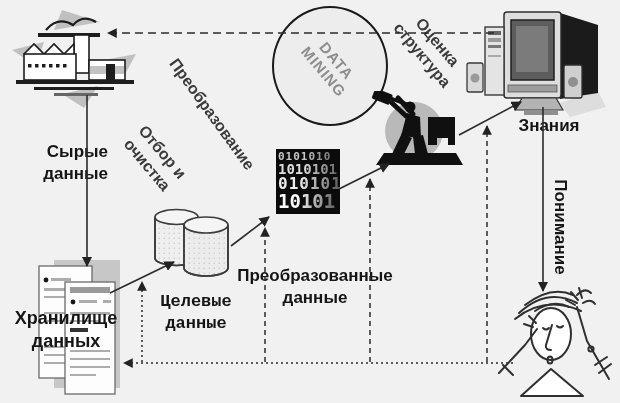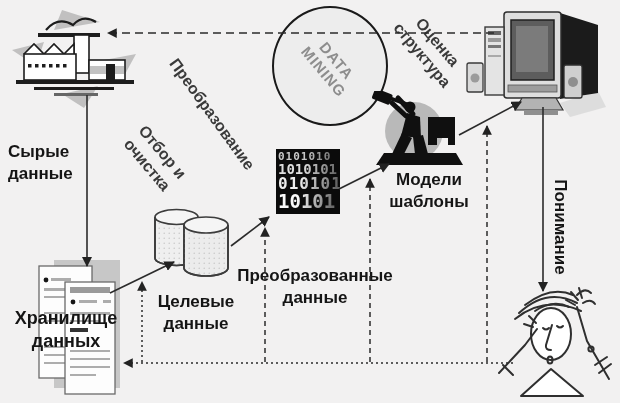--- a/index.html
+++ b/index.html
@@ -1,18 +1,18 @@
 <!DOCTYPE html>
 <html><head>
 <meta charset="utf-8">
 <style>
   html,body{margin:0;padding:0;}
   .stage{position:relative;width:620px;height:403px;background:#f2f1f1;overflow:hidden;
          font-family:"Liberation Sans",sans-serif;}
-  .lbl{position:absolute;font-weight:700;color:#151515;white-space:pre-line;line-height:1.28;}
+  .lbl{position:absolute;font-weight:700;color:#151515;white-space:pre-line;line-height:1.28;text-align:right;}
   .ctr{text-align:center;}
   .rot{transform-origin:center center;}
   .icon{position:absolute;z-index:10;}
   .lbl{z-index:20;}
   
   .dm-circle{position:absolute;left:272px;top:6px;width:112px;height:116px;border-radius:50%;
              background:#ededed;border:2px solid #1a1a1a;z-index:5;
              display:flex;align-items:center;justify-content:center;}
   .dm-text{transform:rotate(50deg);font-weight:700;font-size:15px;letter-spacing:1px;
            color:#8d8d8d;text-align:center;white-space:pre-line;line-height:1.15;}
@@ -182,26 +182,25 @@
       <path d="M86,26 l-9,-5"></path>
       <path d="M89,21 l-7,-8"></path>
       <path d="M93,19 l-3,-10"></path>
     </g>
   </svg>
 
   <div class="lbl f17" style="left:8px;top:141px;width:100px;">Сырые
 данные</div>
   <div class="lbl f18 ctr" style="left:-2px;top:307px;width:136px;">Хранилище
 данных</div>
-  <div class="lbl f17 ctr" style="left:140px;top:291px;width:112px;">Целевые
+  <div class="lbl f17 ctr" style="left:140px;top:291px;width:112px;font-family:Liberation Mono, monospace;">Целевые
 данные</div>
   <div class="lbl f17 ctr" style="left:214px;top:219px;width:202px;margin-top:46px;">Преобразованные
 данные</div>
-  <div class="lbl f17 ctr" style="left:381px;top:169px;width:96px;">Модели
-шаблоны</div>
+  <div class="lbl f17 ctr" style="left:506px;top:115px;width:86px;">Знания</div>
   <div class="lbl f17 ctr rot" style="left:501px;top:217px;width:120px;height:20px;transform:rotate(90deg);">Понимание</div>
 
   <div class="lbl f16 ctr rot proc" style="left:136px;top:104px;width:150px;height:22px;transform:rotate(54deg);">Преобразование</div>
   <div class="lbl f16 ctr rot proc" style="left:110px;top:138px;width:86px;height:44px;transform:rotate(50deg);">Отбор и
 очистка</div>
   <div class="lbl f16 ctr rot proc" style="left:382px;top:28px;width:92px;height:44px;transform:rotate(50deg);">Оценка
 структура</div>
 
   <svg id="lines" width="620" height="403" viewBox="0 0 620 403">
     <defs>

